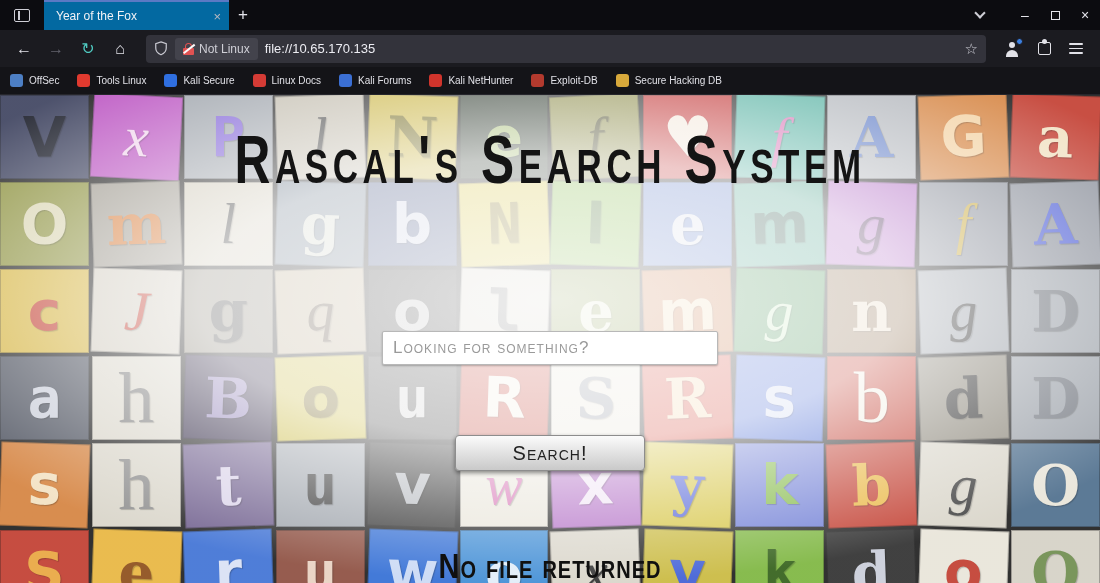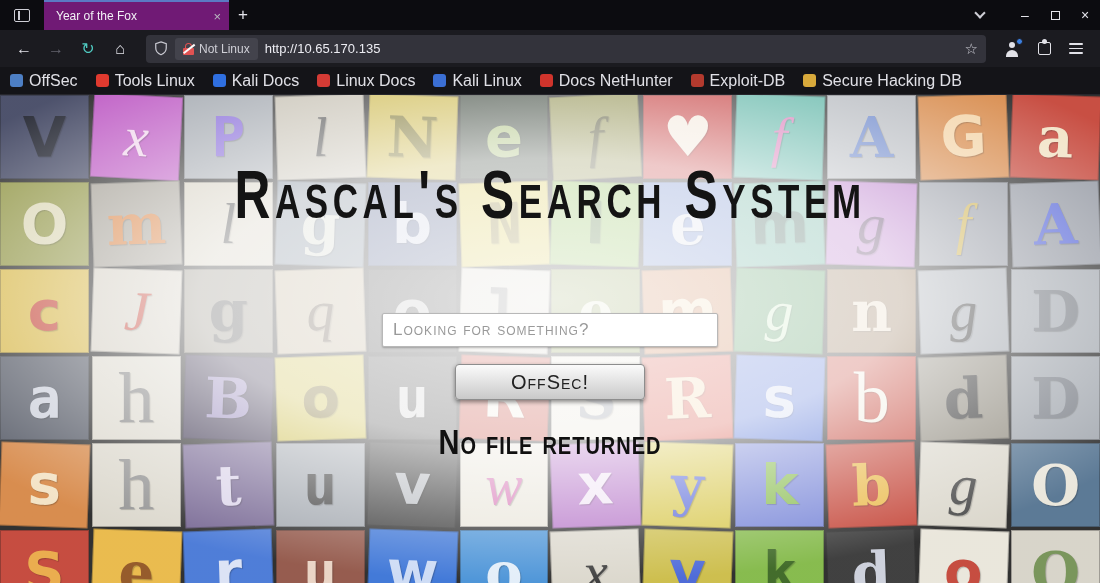--- a/index.html
+++ b/index.html
@@ -3,21 +3,21 @@
 <meta charset="utf-8">
 <style>
   * { margin:0; padding:0; box-sizing:border-box; }
   html,body { width:1100px; height:583px; overflow:hidden; background:#0d0d10;
               font-family:"Liberation Sans", sans-serif; }
 
   
   .titlebar { height:30px; background:#0c0c10; display:flex; align-items:center; color:#dcdce2; }
   .fxview { width:16px; height:13px; border:1.5px solid #cfcfd6; border-radius:2px; margin:0 14px 0 14px; position:relative; }
   .fxview::before { content:""; position:absolute; left:3px; top:1px; bottom:1px; width:2px; background:#cfcfd6; }
-  .tab { height:30px; min-width:185px; background:#701a75; border-top:2px solid #5b79c4; display:flex; align-items:center;
+  .tab { height:30px; min-width:185px; background:#0369a1; border-top:2px solid #5b79c4; display:flex; align-items:center;
          padding:0 8px 0 12px; font-size:12px; color:#f2f2f6; gap:8px; }
   .tab .t-title { flex:1; white-space:nowrap; overflow:hidden; }
   .tab .t-close { color:#b8b8c0; font-size:13px; cursor:default; }
   .newtab { width:28px; text-align:center; font-size:17px; color:#e4e4ea; }
   .tb-spacer { flex:1; }
   .chev { width:8px; height:8px; border-right:2px solid #cfcfd6; border-bottom:2px solid #cfcfd6;
           transform:rotate(45deg); margin:-4px 26px 0 0; }
   .winbtn { width:30px; text-align:center; font-size:14px; color:#e4e4ea; }
   .maxbox { width:9px; height:9px; border:1.5px solid #e4e4ea; display:inline-block; }
 
@@ -44,41 +44,41 @@
   .acct .bodyy { position:absolute; left:2px; bottom:0; width:12px; height:7px; border-radius:6px 6px 0 0; background:#e2e2e8; }
   .acct .dot { position:absolute; right:-3px; top:-3px; width:7px; height:7px; border-radius:50%; background:#3b7fe0; border:1px solid #1b1b20; }
   .puzzle { width:13px; height:13px; border:1.5px solid #e2e2e8; border-radius:2px; position:relative; }
   .puzzle::before { content:""; position:absolute; top:-4px; left:3px; width:5px; height:5px; border-radius:50%; background:#e2e2e8; }
   .burger { width:14px; height:11px; display:flex; flex-direction:column; justify-content:space-between; }
   .burger span { height:1.7px; background:#e2e2e8; border-radius:1px; }
 
   
   .bmbar { height:28px; background:#141418; display:flex; align-items:center; padding:0 10px; gap:18px;
            border-bottom:1px solid #26262c; }
-  .bm { display:flex; align-items:center; gap:6px; font-size:16px; color:#e0e0e6;text-align:right; }
+  .bm { display:flex; align-items:center; gap:6px; font-size:10px; color:#e0e0e6;text-align:right; }
   .fav { width:13px; height:13px; border-radius:3px; }
 
   
   .page { position:relative; height:488px; overflow:hidden; background:#1a1a1a; }
   .collage { position:absolute; inset:0; display:grid; grid-template-columns:repeat(12,1fr);
              grid-auto-rows:84px; gap:3px; }
   .tile { display:flex; align-items:center; justify-content:center; font-size:56px; line-height:1;
           border:1px solid rgba(0,0,0,.3); text-shadow:1px 1px 1px rgba(0,0,0,.25); overflow:hidden; }
   .f0 { font-family:"DejaVu Sans", sans-serif; font-weight:700; }
   .f1 { font-family:"DejaVu Serif", serif; font-weight:700; }
   .f2 { font-family:"Liberation Serif", serif; font-style:italic; }
   .f3 { font-family:"DejaVu Sans Mono", monospace; font-weight:700; }
   .f4 { font-family:"Liberation Serif", serif; font-size:72px; }
   .overlay { position:absolute; inset:0; pointer-events:none;
      background:
        radial-gradient(ellipse 64% 58% at 50% 42%,
          rgba(255,255,255,.87) 0%, rgba(255,255,255,.74) 50%,
          rgba(255,255,255,.38) 78%, rgba(255,255,255,.10) 100%); }
   .content { position:absolute; inset:0; display:flex; flex-direction:column; align-items:center;
-             padding-top:68px; }
+             padding-top:33px;justify-content:space-between; }
   .ptitle { font-variant:small-caps; font-weight:700; font-size:54px; letter-spacing:5px; color:#141414;
             transform:scale(.92,1.28); white-space:nowrap; }
   .search-input { margin-top:88px; width:336px; height:34px; background:#fff; border:1px solid #b8b8b8;
                   border-radius:2px; padding:0 10px; font-variant:small-caps; font-size:17px; color:#555;
                   font-family:"Liberation Sans", sans-serif; box-shadow:0 1px 2px rgba(0,0,0,.25); }
   .search-input::placeholder { color:#9a9a9a; font-variant:small-caps; letter-spacing:1px; }
   .search-btn { margin-top:17px; width:190px; height:36px; font-variant:small-caps; font-size:20px;
                 letter-spacing:1px; color:#222; background:linear-gradient(#fbfbfb,#c9c9c9);
                 border:1px solid #8d8d8d; border-radius:4px; box-shadow:0 2px 4px rgba(0,0,0,.45);
                 font-family:"Liberation Sans", sans-serif; }
@@ -113,21 +113,21 @@
       <path d="M8 1 L14 3 V8 C14 12 11 14.5 8 15.7 C5 14.5 2 12 2 8 V3 Z" fill="none" stroke="#c8c8d0" stroke-width="1.4"></path>
     </svg>
     <div class="chip">
       <span class="lock">
         <span class="shackle"></span>
           <span class="body"></span>
           <span class="slash"></span>
       </span>
       <span>Not Linux</span>
     </div>
-    <span class="urltext">http://10.65.170.135</span>
+    <span class="urltext">file://10.65.170.135</span>
     <span class="star">☆</span>
   </div>
 
   <div class="navico">
     <span class="acct">
       <span class="head"></span>
         <span class="bodyy"></span>
         <span class="dot"></span>
     </span>
   </div>
@@ -147,33 +147,33 @@
   <div class="bm">
     <span class="fav" style="background: rgb(77, 127, 196);"></span>
     <span>OffSec</span>
   </div>
   <div class="bm">
     <span class="fav" style="background: rgb(224, 58, 47);"></span>
     <span>Tools Linux</span>
   </div>
   <div class="bm">
     <span class="fav" style="background: rgb(47, 111, 224);"></span>
-    <span>Kali Docs</span>
+    <span>Kali Secure</span>
   </div>
   <div class="bm">
     <span class="fav" style="background: rgb(212, 59, 53);"></span>
     <span>Linux Docs</span>
   </div>
   <div class="bm">
     <span class="fav" style="background: rgb(59, 111, 212);"></span>
-    <span>Kali Linux</span>
+    <span>Kali Forums</span>
   </div>
   <div class="bm">
     <span class="fav" style="background: rgb(208, 52, 44);"></span>
-    <span>Docs NetHunter</span>
+    <span>Kali NetHunter</span>
   </div>
   <div class="bm">
     <span class="fav" style="background: rgb(179, 58, 46);"></span>
     <span>Exploit-DB</span>
   </div>
   <div class="bm">
     <span class="fav" style="background: rgb(216, 169, 59);"></span>
     <span>Secure Hacking DB</span>
   </div>
 </div>
@@ -250,16 +250,16 @@
       <div class="tile f0" style="background: rgb(200, 184, 59); color: rgb(59, 91, 212); transform: rotate(2deg);">y</div>
       <div class="tile f3" style="background: rgb(122, 180, 59); color: rgb(46, 92, 20); transform: rotate(0deg);">k</div>
       <div class="tile f1" style="background: rgb(43, 43, 43); color: rgb(200, 204, 216); transform: rotate(-2deg);">d</div>
       <div class="tile f0" style="background: rgb(232, 228, 216); color: rgb(192, 57, 43); transform: rotate(2deg);">o</div>
       <div class="tile f1" style="background: rgb(212, 208, 196); color: rgb(107, 138, 74); transform: rotate(0deg);">O</div>
     </div>
   <div class="overlay"></div>
   <div class="content">
     <div class="ptitle">Rascal's Search System</div>
     <input class="search-input" type="text" placeholder="Looking for something?" style="">
-    <button class="search-btn">OffSec!</button>
+    <button class="search-btn">Search!</button>
     <div class="result">No file returned</div>
   </div>
 </div>
 
 </body></html>

